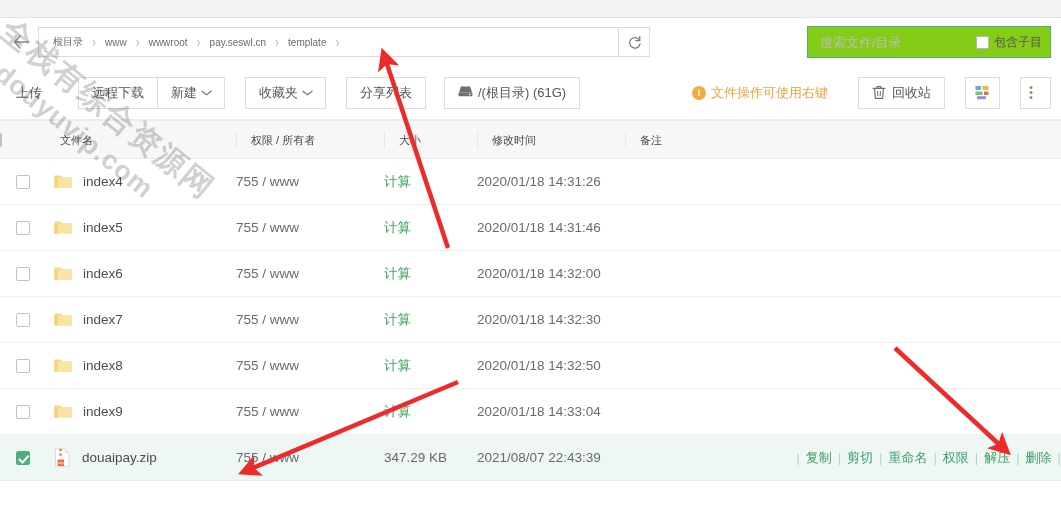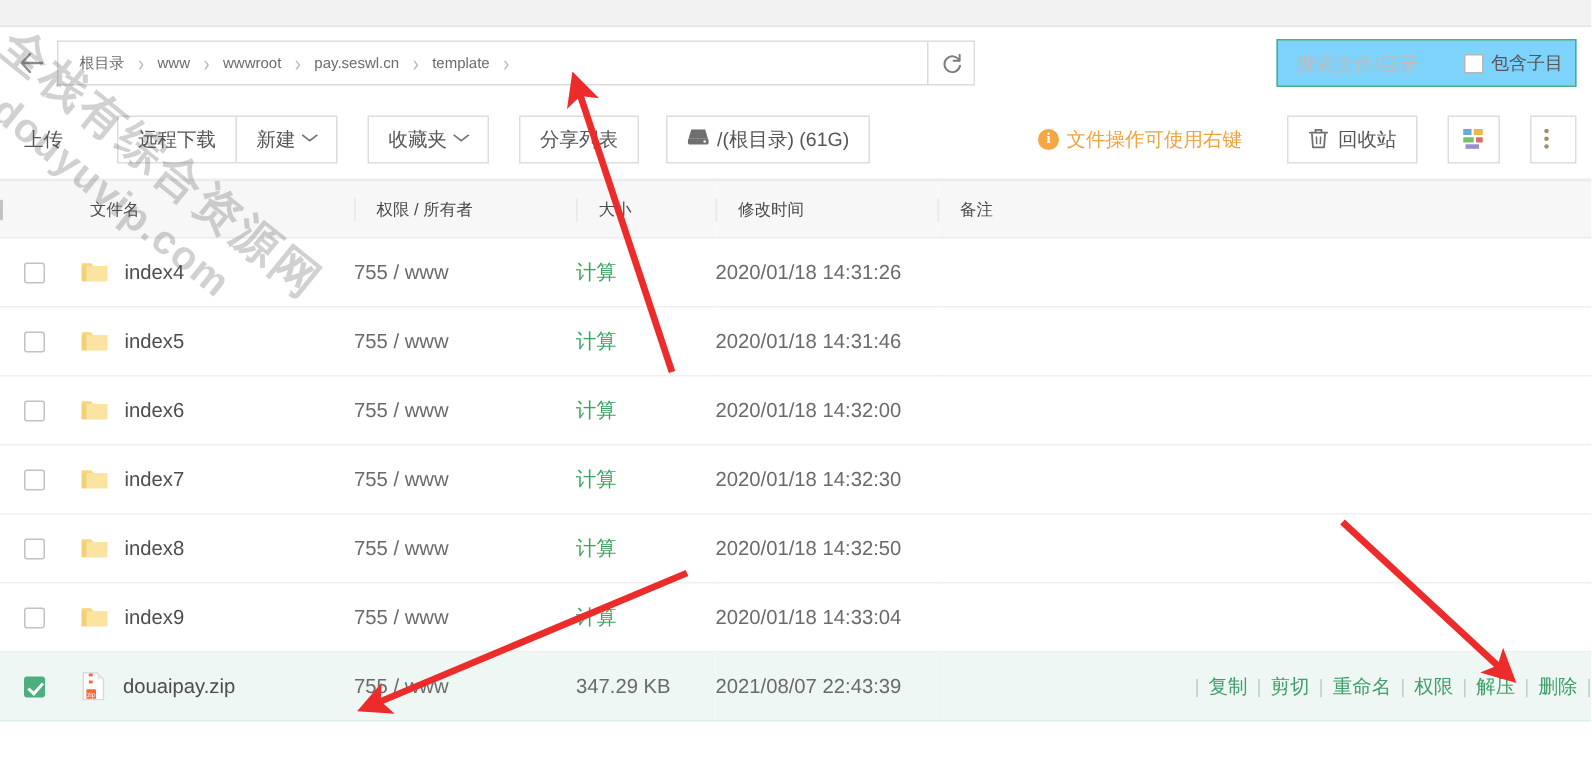--- a/index.html
+++ b/index.html
@@ -77,23 +77,23 @@
     color: #7d7d7d;
   }
   .crumb-spacer { flex: 1 1 auto; }
   .search-wrap {
     flex: 0 0 auto;
     display: flex;
     align-items: center;
     height: 32px;
     border: 1px solid #4caf7d;
     box-sizing: border-box;
-    background: #7dd3fc;
+    background: #84cc16;
     margin-right: 0;
-    width: 200px;
+    width: 244px;
     overflow: hidden;
   }
   .search-input {
     border: none;
     outline: none;
     height: 30px;
     flex: 1 1 auto;
     padding-left: 12px;
     font-size: 13px;
     font-family: inherit;

